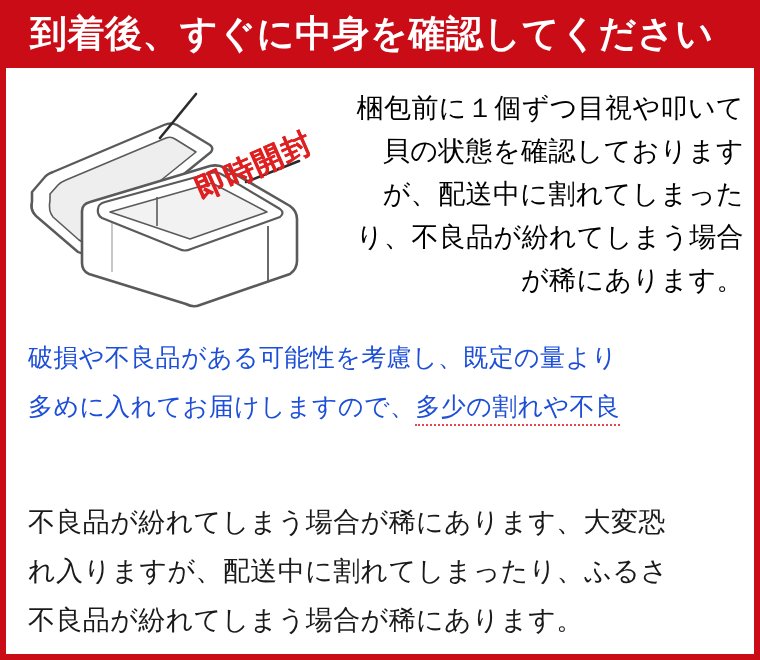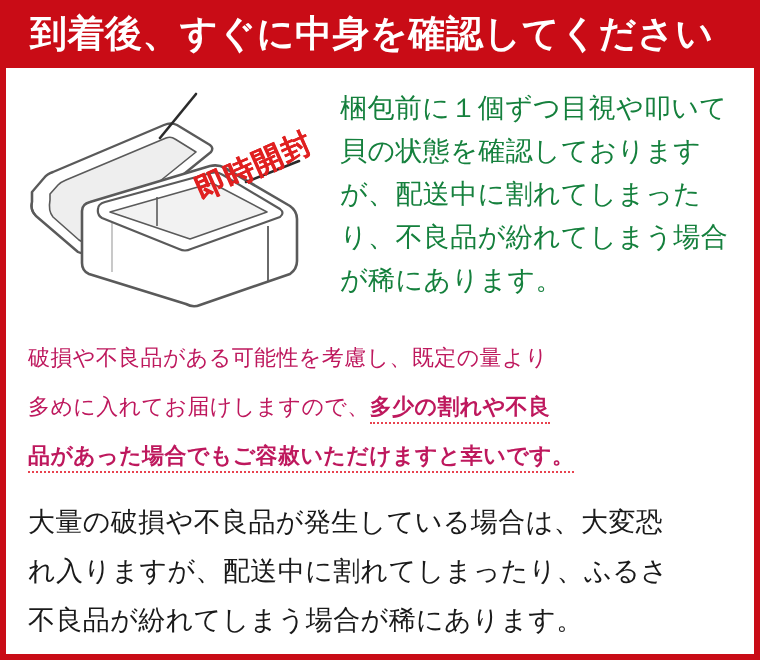--- a/index.html
+++ b/index.html
@@ -86,42 +86,41 @@
     text-shadow: 0.5px 0 0 #e02020;
   }
 
   .para-top {
     position: absolute;
     left: 334px;
     top: 18px;
     width: 404px;
     font-size: 27px;
     line-height: 43px;
-    color: #15803d;
+    color: #000000;
     letter-spacing: 0.4px;
-    text-align: left;
+    text-align: right;
   }
 
   
   .para-mid {
     position: absolute;
     left: 28px;
     top: 333px;
     width: 714px;
-    font-size: 22px;
+    font-size: 25px;
     line-height: 49px;
-    color: #be185d;
+    color: #1d4ed8;
     letter-spacing: 0.4px;
   }
   .para-mid .ln { display: block; white-space: nowrap; }
 
   .dotted {
     border-bottom: 2px dotted #e8434f;
     padding-bottom: 3px;
-    font-weight: bold;
   }
 
   
   .para-bot {
     position: absolute;
     left: 28px;
     top: 497px;
     width: 714px;
     font-size: 27px;
     line-height: 49px;
@@ -176,24 +175,21 @@
     <div class="para-top">梱包前に１個ずつ目視や叩いて貝の状態を確認しておりますが、配送中に割れてしまったり、不良品が紛れてしまう場合が稀にあります。</div>
   </div>
 
   <div class="para-mid">
     <span class="ln">
       <span>破損や不良品がある可能性を考慮し、既定の量より</span>
     </span>
     <span class="ln">
       <span>多めに入れてお届けしますので、</span><span class="dotted">多少の割れや不良</span>
     </span>
-    <span class="ln">
-      <span class="dotted">品があった場合でもご容赦いただけますと幸いです。</span>
-    </span>
   </div>
 
   <div class="para-bot">
-    <span class="ln">大量の破損や不良品が発生している場合は、大変恐</span>
+    <span class="ln">不良品が紛れてしまう場合が稀にあります、大変恐</span>
     <span class="ln">れ入りますが、配送中に割れてしまったり、ふるさ</span>
     <span class="ln">不良品が紛れてしまう場合が稀にあります。</span>
   </div>
 
 </div>
 
 </body></html>

